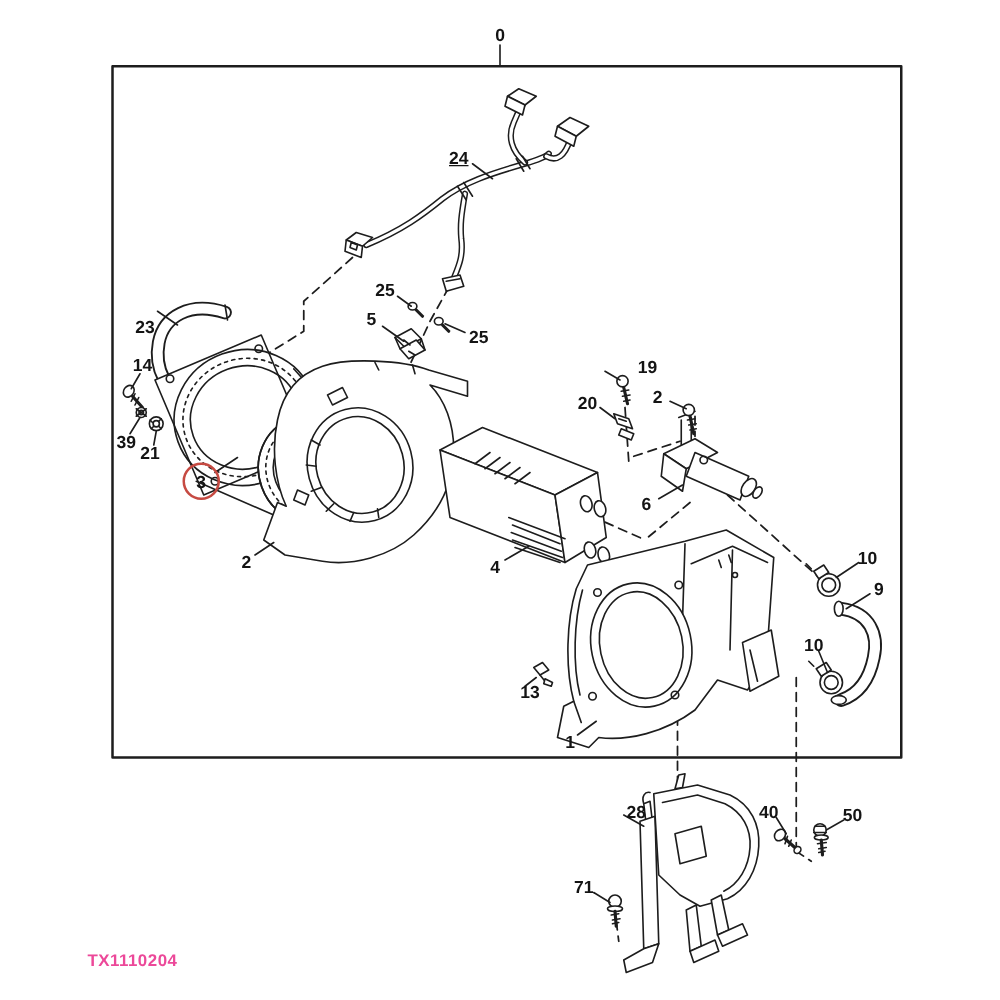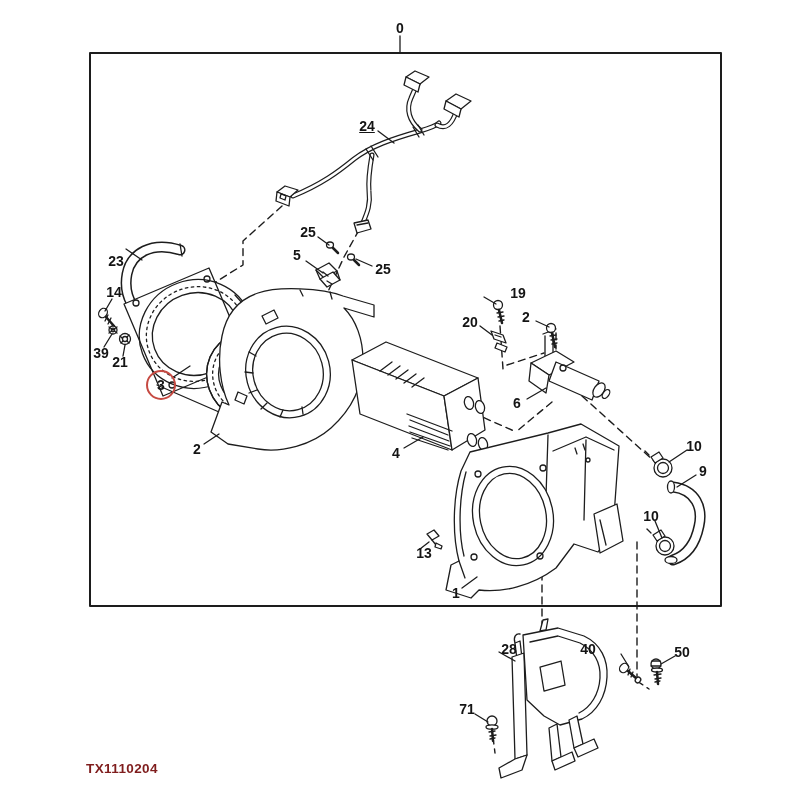--- a/index.html
+++ b/index.html
@@ -29,21 +29,21 @@
   .part-label{
     position:absolute;transform:translate(-50%,-50%);
     font-weight:bold;font-size:14px;color:#141414;white-space:nowrap;
   }
   .part-label.circled{
     border:2.5px solid var(--circle-color);border-radius:50%;
     width:26px;height:26px;display:flex;align-items:center;justify-content:center;
   }
   .drawing-code{
     position:absolute;left:70px;top:761px;font-weight:bold;font-size:13.5px;
-    letter-spacing:.4px;color:#7f1d1d;margin-left:16px;
+    letter-spacing:.4px;color:#ec4899;
   }
   .watermark{
     position:absolute;left:296px;top:380px;width:230px;height:50px;opacity:.72;
     font-style:italic;font-weight:bold;font-size:37px;color:var(--wm-blue);
     letter-spacing:0;line-height:40px;white-space:nowrap;
   }
   .watermark sup{font-size:12px;vertical-align:14px;}
   .wm-swoosh{position:absolute;left:0;top:0;opacity:.9;overflow:visible;}
   .wm-swoosh path{stroke:var(--wm-orange);stroke-width:7;fill:none;stroke-linecap:round;}
 </style>
@@ -337,20 +337,20 @@
       <div class="part-label" style="left: 475px; top: 293px; margin-left: 43px;">19</div>
       <div class="part-label" style="left: 470px; top: 322px;">20</div>
       <div class="part-label" style="left: 526px; top: 317px;">2</div>
       <div class="part-label" style="left: 517px; top: 403px;">6</div>
       <div class="part-label" style="left: 694px; top: 446px;">10</div>
       <div class="part-label" style="left: 703px; top: 471px;">9</div>
       <div class="part-label" style="left: 651px; top: 516px;">10</div>
       <div class="part-label" style="left: 405px; top: 553px; margin-left: 19px;">13</div>
       <div class="part-label" style="left: 456px; top: 593px;">1</div>
       <div class="part-label" style="left: 489px; top: 649px; margin-left: 20px;">28</div>
-      <div class="part-label" style="left: 588px; top: 649px;">40</div>
+      <div class="part-label" style="left: 615px; top: 649px;">40</div>
       <div class="part-label" style="left: 682px; top: 652px;">50</div>
       <div class="part-label" style="left: 467px; top: 709px;">71</div>
     </div>
 
   <div class="drawing-code">TX1110204</div>
 
 </div>
 
 </body></html>

